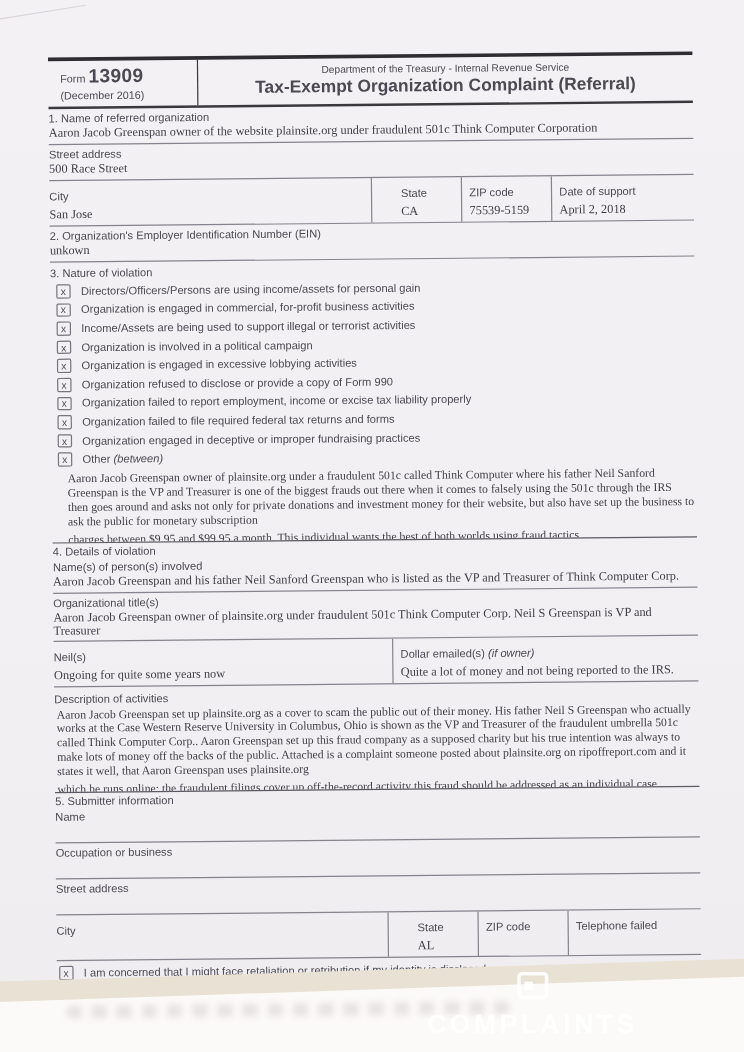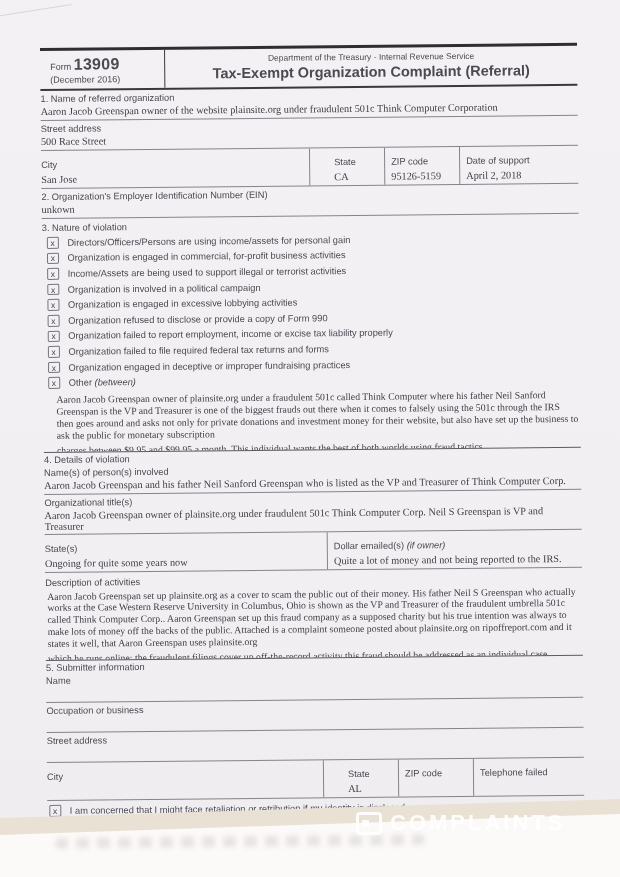--- a/index.html
+++ b/index.html
@@ -13,21 +13,21 @@
         background:linear-gradient(180deg,#f3f1f4 0%,#f1eff2 70%,#efedf0 100%);
         clip-path:polygon(0 0,620px 0,620px 799px,0 818px);}
   .corner-artifact{position:absolute;left:-6px;top:10px;width:78px;height:1px;background:#d9d5da;
                    transform:rotate(-9deg);}
   
   .ghost{position:absolute;left:55px;top:836px;width:370px;height:11px;opacity:.18;
          background:repeating-linear-gradient(90deg,#8d8089 0 13px,transparent 13px 21px);
          filter:blur(2.5px);border-radius:5px;transform:rotate(-.6deg);}
   
   .watermark{position:absolute;left:356px;top:810px;display:flex;align-items:center;gap:8px;
-             color:rgba(255,255,255,.88);font-weight:bold;font-size:22px;letter-spacing:3px;}
+             color:rgba(255,255,255,.88);font-weight:bold;font-size:22px;letter-spacing:3px;flex-direction:column;}
   .wm-icon{width:20px;height:17px;border:3px solid rgba(255,255,255,.88);border-radius:4px;
            display:flex;align-items:center;}
   .wm-icon i{display:block;width:7px;height:7px;background:rgba(255,255,255,.88);margin-left:3px;}
 
   
   .form{position:absolute;left:40px;top:48px;width:537px;transform:rotate(-.55deg);
         transform-origin:0 0;color:#4b4a52;}
   .hdr{border-top:3.5px solid #2f2d31;border-bottom:2px solid #3a383c;display:flex;}
   .hdr-left{width:106px;border-right:1.5px solid #3a383c;padding:5px 8px 4px 10px;}
   .hdr-form-line{font-size:9px;}
@@ -112,21 +112,21 @@
         <div class="col c-city">
           <span class="lbl">City</span>
           <span class="val">San Jose</span>
         </div>
         <div class="col c-state">
           <span class="lbl">State</span>
           <span class="val">CA</span>
         </div>
         <div class="col c-zip">
           <span class="lbl">ZIP code</span>
-          <span class="val">95126-5159</span>
+          <span class="val">75539-5159</span>
         </div>
         <div class="col c-last">
           <span class="lbl">Date of support</span>
           <span class="val">April 2, 2018</span>
         </div>
       </div>
 
       <div class="field">
         <span class="lbl">2. Organization's Employer Identification Number (EIN)</span>
         <span class="val">unkown</span>
@@ -183,21 +183,21 @@
       <div class="field">
         <span class="lbl">Name(s) of person(s) involved</span>
         <span class="val">Aaron Jacob Greenspan and his father Neil Sanford Greenspan who is listed as the VP and Treasurer of Think Computer Corp.</span>
       </div>
       <div class="field">
         <span class="lbl">Organizational title(s)</span>
         <span class="val">Aaron Jacob Greenspan owner of plainsite.org under fraudulent 501c Think Computer Corp. Neil S Greenspan is VP and Treasurer</span>
       </div>
       <div class="cols">
         <div class="col c-city" style="flex:0 0 276px;">
-          <span class="lbl">State(s)</span>
+          <span class="lbl">Neil(s)</span>
           <span class="val">Ongoing for quite some years now</span>
         </div>
         <div class="col c-last">
           <span class="lbl"><span>Dollar emailed(s) </span><span class="it">(if owner)</span></span>
           <span class="val">Quite a lot of money and not being reported to the IRS.</span>
         </div>
       </div>
       <div class="lbl mt5">Description of activities</div>
       <div class="para" style="margin-left:2px;width:533px;">Aaron Jacob Greenspan set up plainsite.org as a cover to scam the public out of their money. His father Neil S Greenspan who actually works at the Case Western Reserve University in Columbus, Ohio is shown as the VP and Treasurer of the fraudulent umbrella 501c called Think Computer Corp.. Aaron Greenspan set up this fraud company as a supposed charity but his true intention was always to make lots of money off the backs of the public. Attached is a complaint someone posted about plainsite.org on ripoffreport.com and it states it well, that Aaron Greenspan uses plainsite.org</div>
       <div class="para clip" style="margin-left:2px;width:533px;">which he runs online; the fraudulent filings cover up off-the-record activity this fraud should be addressed as an individual case</div>

